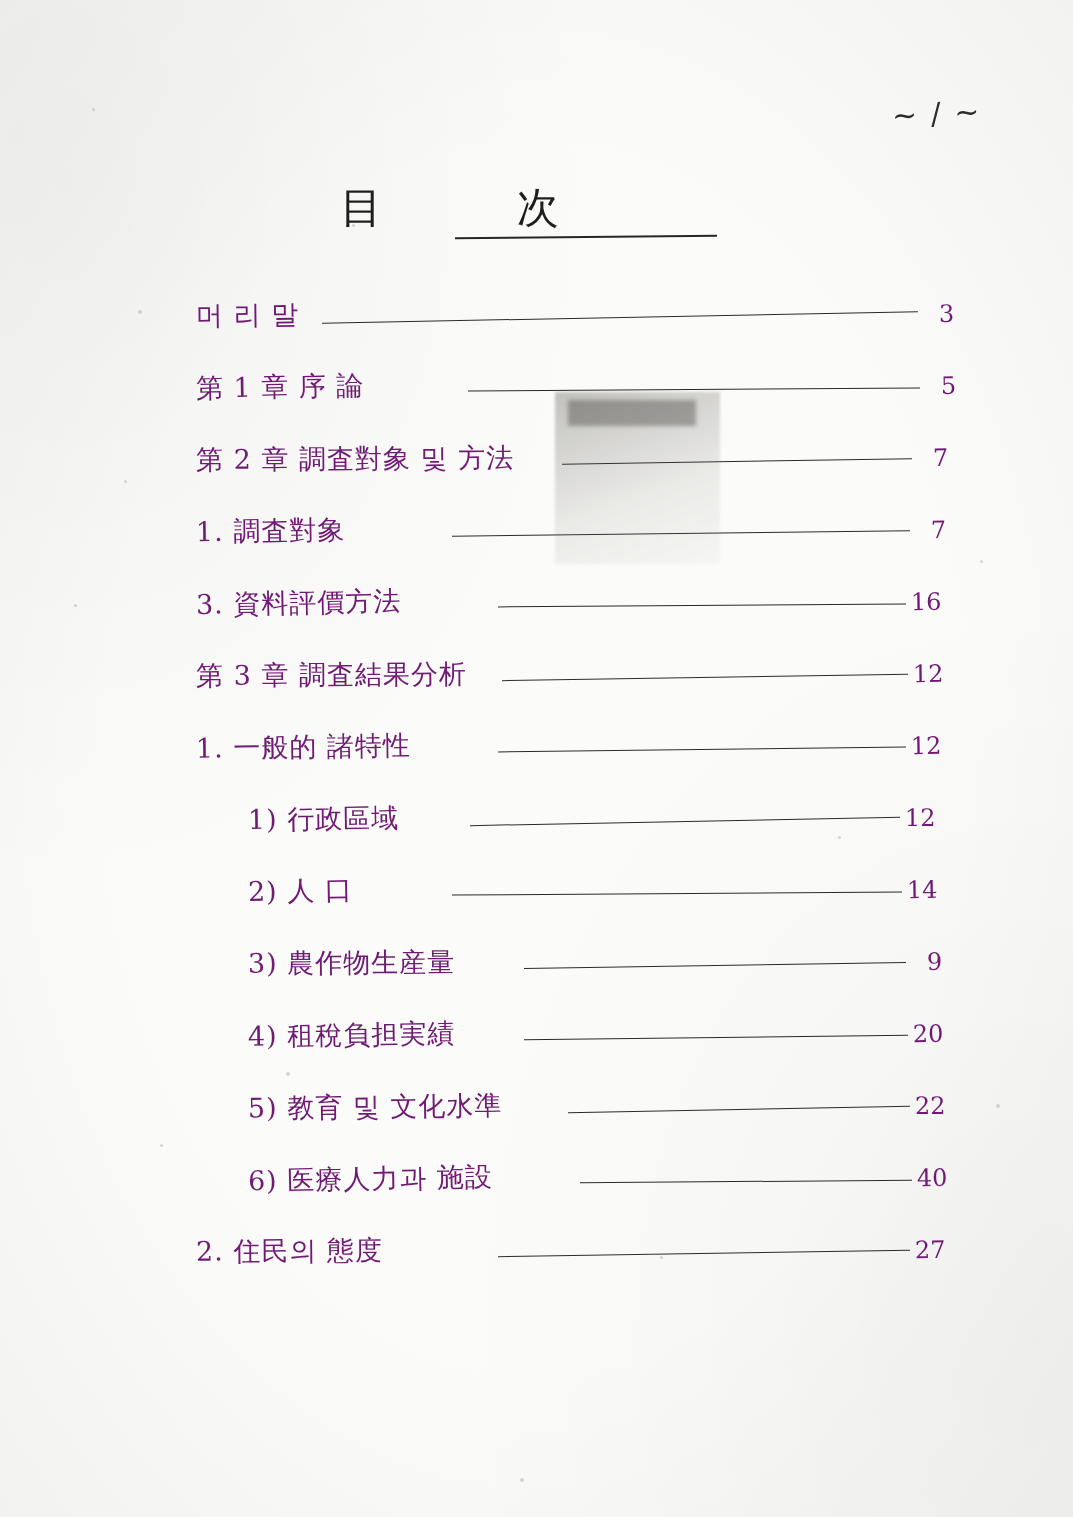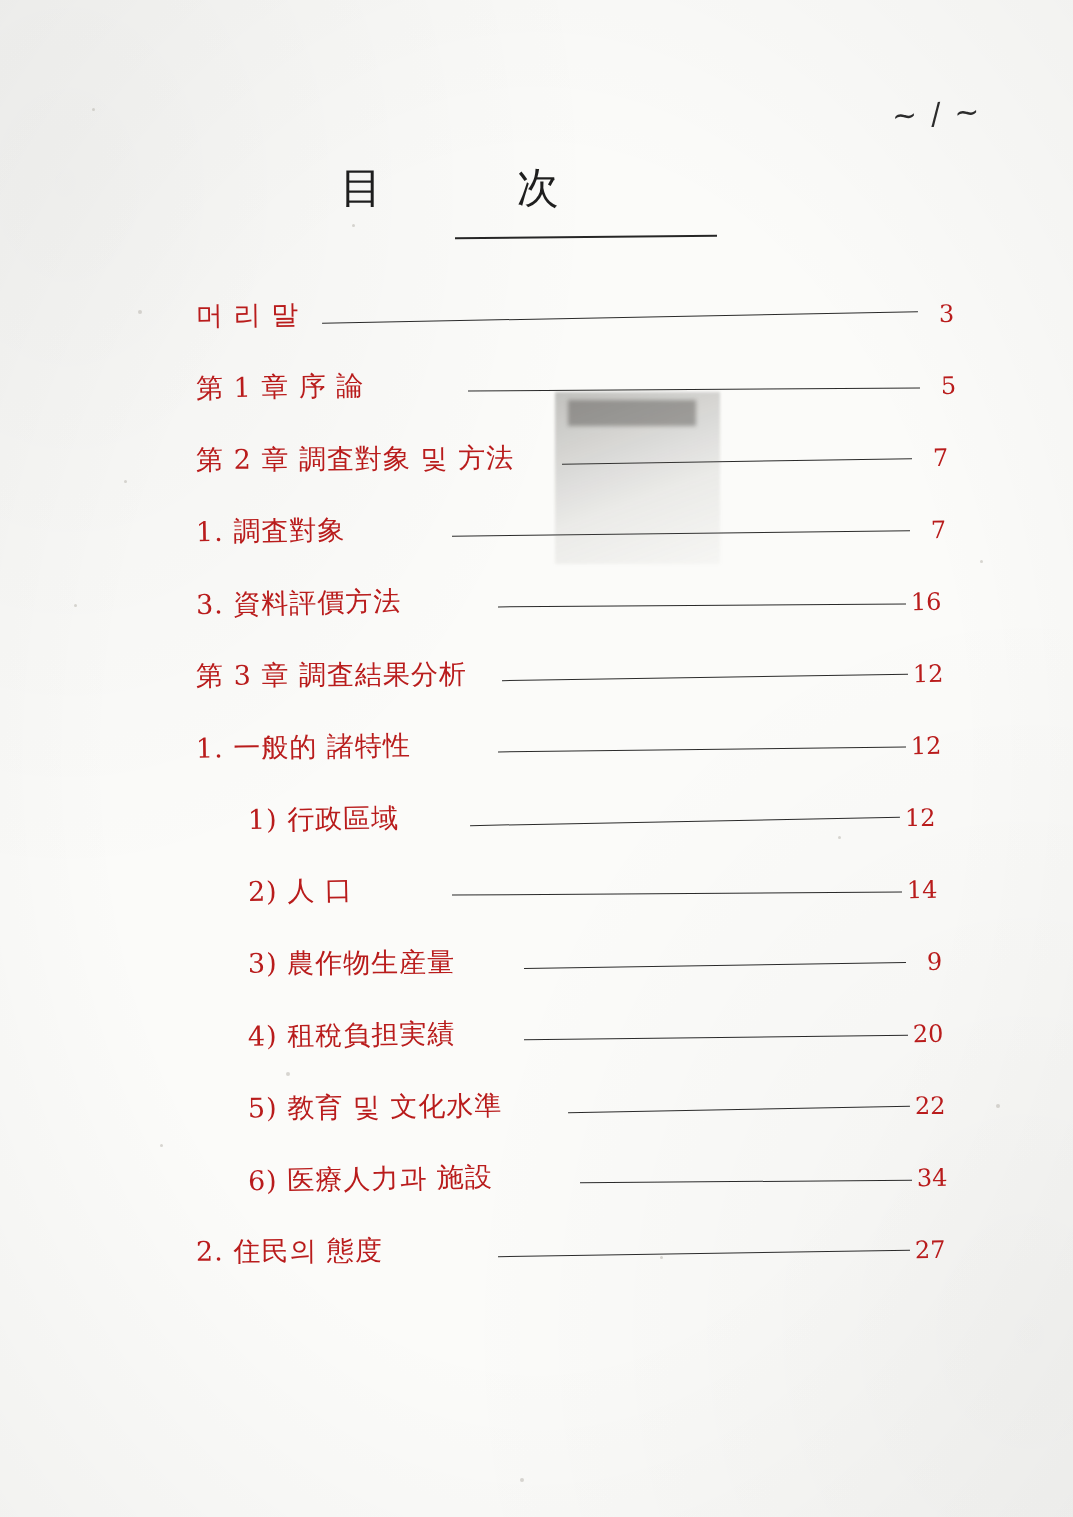--- a/index.html
+++ b/index.html
@@ -41,21 +41,21 @@
     font-family: "DejaVu Serif", serif;
     font-size: 30px;
     color: #2b2b2b;
     letter-spacing: 2px;
     transform: rotate(-3deg);
     white-space: nowrap;
   }
   
   .doc-title {
     position: absolute;
-    top: 160px;
+    top: 180px;
     left: 0;
     width: 903px;
     text-align: center;
   }
   .doc-title .t-inner {
     display: inline-block;
     position: relative;
     font-family: "DejaVu Serif", serif;
     font-size: 42px;
     color: #1e1e1e;
@@ -81,21 +81,21 @@
     position: absolute;
     left: 0;
     top: 262px;
     width: 1073px;
   }
   .row {
     position: relative;
     height: 72px;
     display: flex;
     align-items: flex-end;
-    color: #b91c1c;
+    color: #701a75;
   }
   .label {
     font-family: "DejaVu Serif", serif;
     font-size: 27px;
     white-space: nowrap;
     line-height: 1;
     padding-bottom: 6px;
     letter-spacing: 1px;
   }
   .num-col {
@@ -233,21 +233,21 @@
         <div class="num-col rot-b" style="right: 129px;">20</div>
       </div>
       <div class="row lvl-2">
         <div class="label rot-a">5)   教育 및 文化水準</div>
         <div class="leader rot-b" style="left: 568px; width: 342px;"></div>
         <div class="num-col rot-c" style="right: 127px; margin-top: 8px;">22</div>
       </div>
       <div class="row lvl-2">
         <div class="label rot-b">6)   医療人力과 施設</div>
         <div class="leader rot-c" style="left: 580px; width: 332px;"></div>
-        <div class="num-col rot-d" style="right: 125px;">34</div>
+        <div class="num-col rot-d" style="right: 125px;">40</div>
       </div>
       <div class="row lvl-1">
         <div class="label rot-c">2.   住民의  態度</div>
         <div class="leader rot-d" style="left: 498px; width: 412px;"></div>
         <div class="num-col rot-a" style="right: 127px; margin-left: 31px;">27</div>
       </div>
     </div>
 
   <div class="smudge"></div>
   <div class="smudge2"></div>

